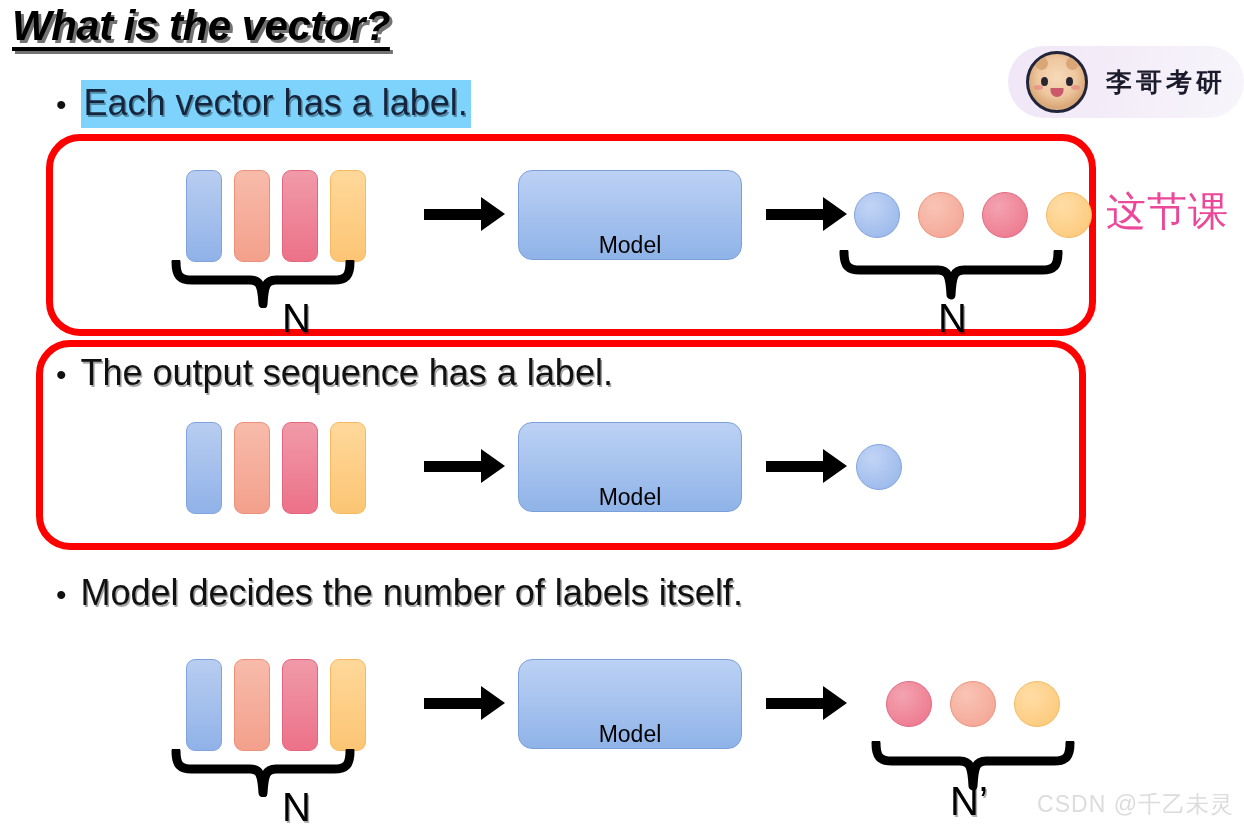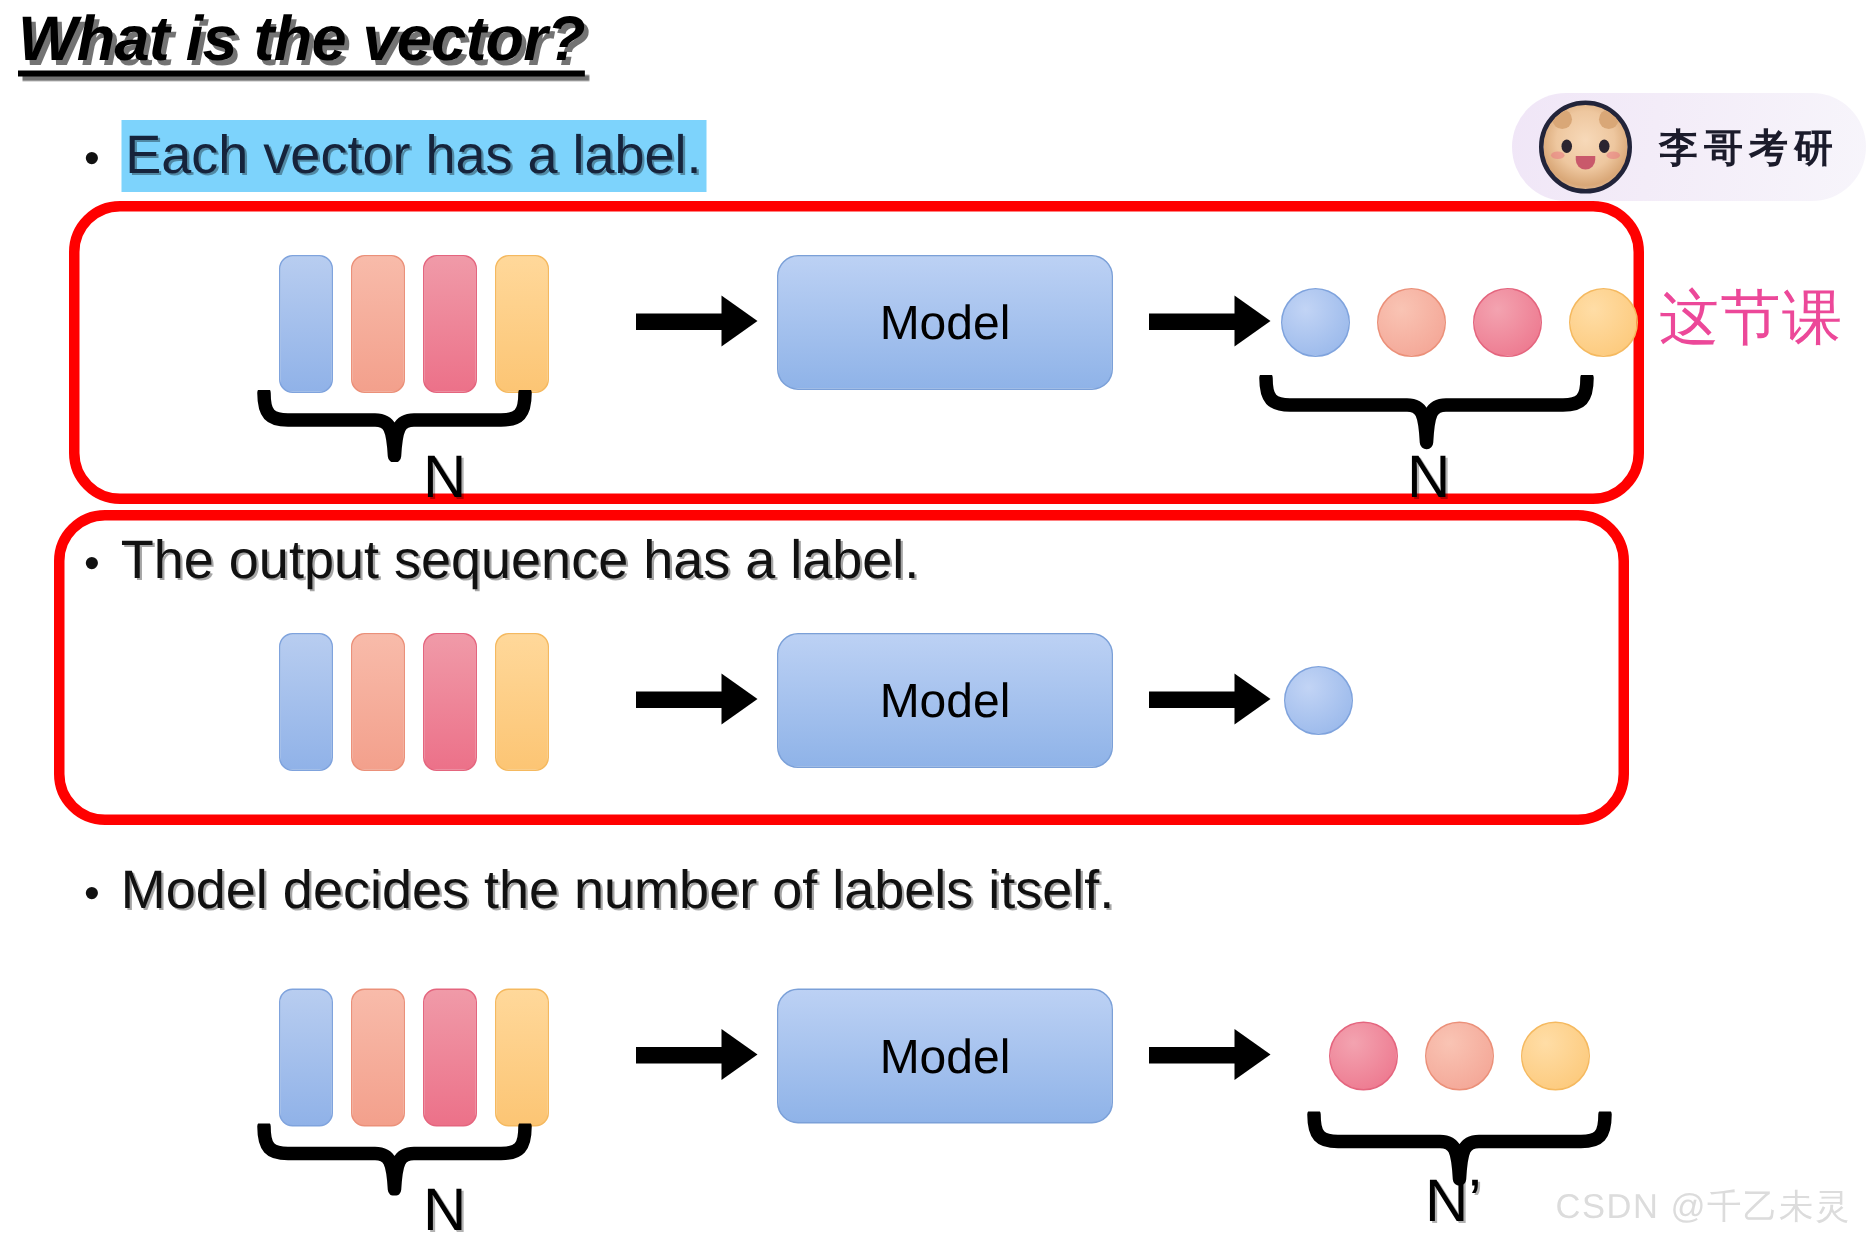--- a/index.html
+++ b/index.html
@@ -122,23 +122,23 @@
 
   
   .model-box {
     position: absolute;
     width: 222px;
     height: 88px;
     border-radius: 14px;
     background: linear-gradient(to bottom, #bcd1f4, #8fb3e8);
     border: 1px solid #7ba0d8;
     display: flex;
-    align-items: center;
+    align-items: flex-end;
     justify-content: center;
-    font-size: 32px;
+    font-size: 23px;
     color: #000000;
   }
 
   
   .arrow {
     position: absolute;
     height: 40px;
     display: flex;
     align-items: center;
   }
@@ -173,21 +173,20 @@
     left: 1008px;
     top: 46px;
     width: 236px;
     height: 72px;
     border-radius: 36px;
     background: linear-gradient(100deg, #f0e6f7 0%, #f3ecf8 40%, #f7f5fb 100%);
     display: flex;
     align-items: center;
     padding-left: 18px;
     box-sizing: border-box;
-    margin-top: 16px;
   }
   .logo .avatar {
     width: 56px;
     height: 56px;
     border-radius: 50%;
     background: radial-gradient(circle at 50% 42%, #f7d9b9 0%, #eec79f 45%, #d9a777 70%, #e9ded6 100%);
     border: 3px solid #22243a;
     position: relative;
     overflow: hidden;
     flex: 0 0 auto;

